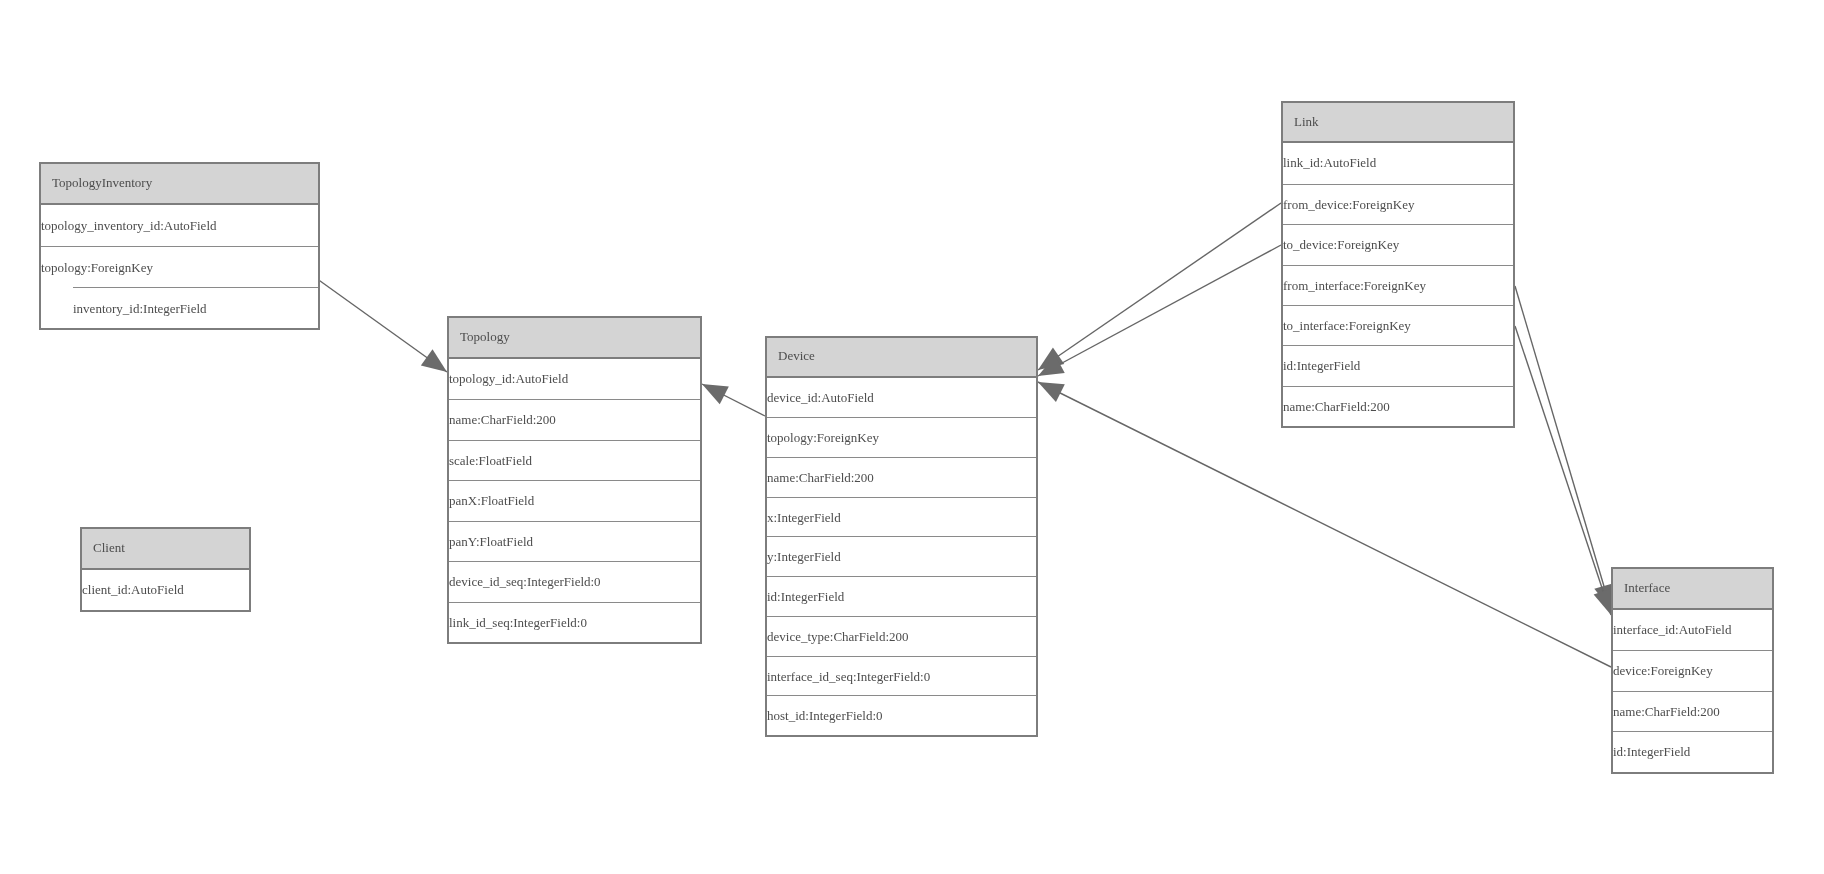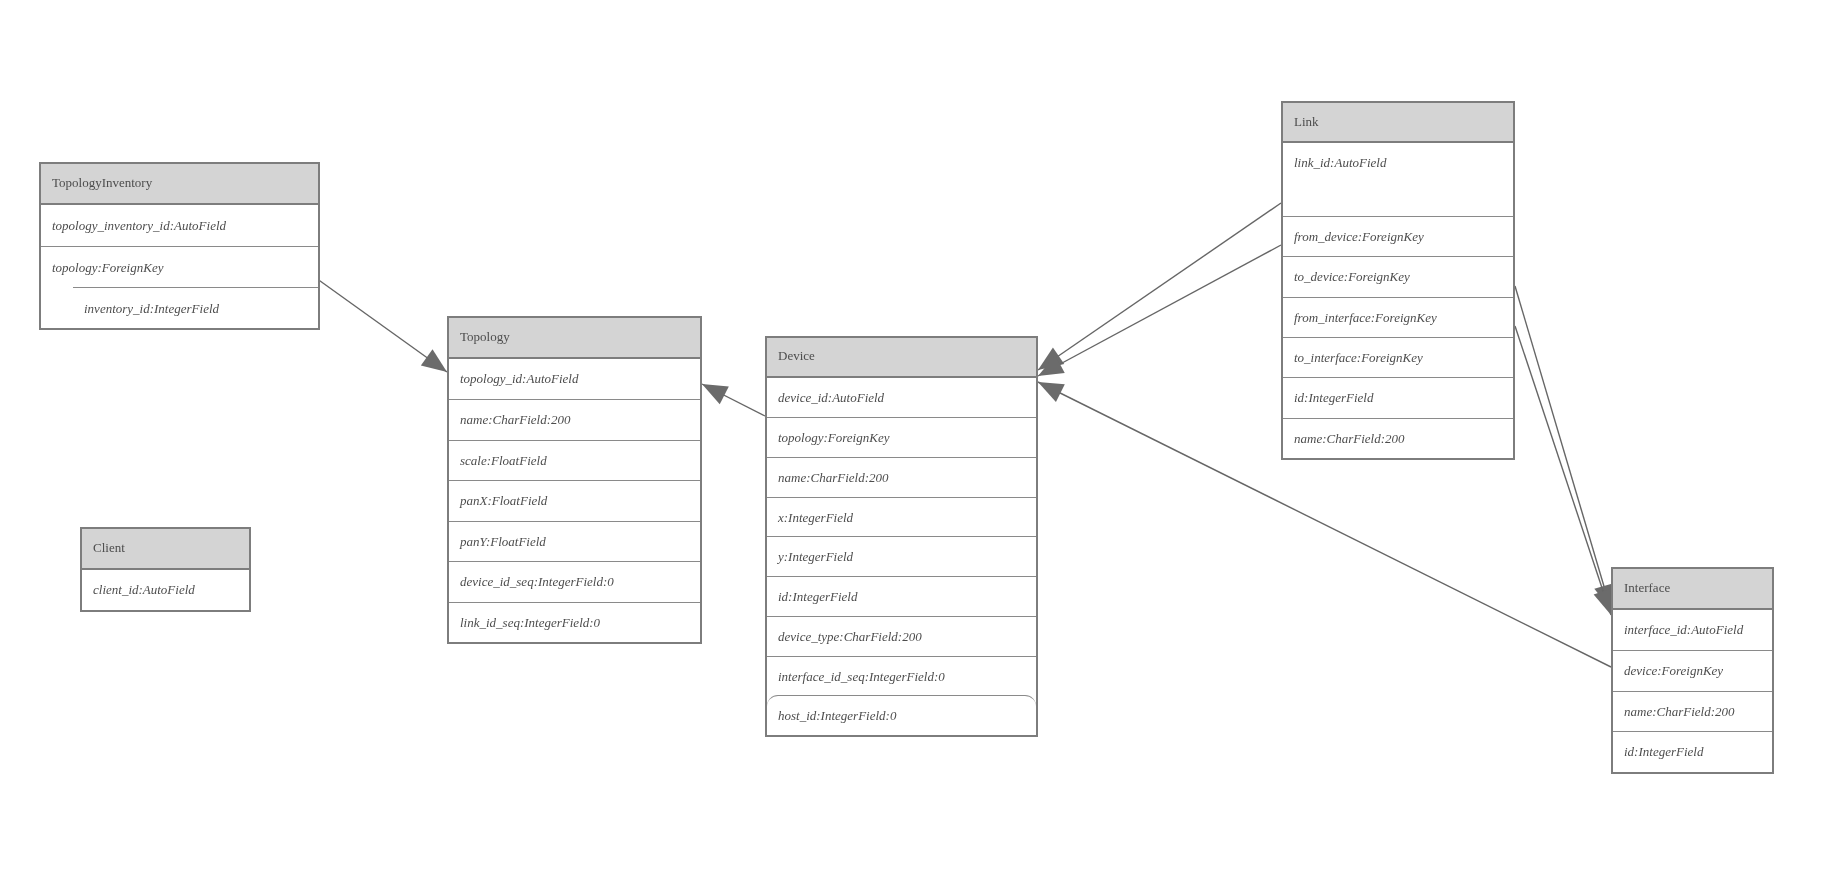--- a/index.html
+++ b/index.html
@@ -38,24 +38,22 @@
     box-sizing: border-box;
     background: #d4d4d4;
     border-bottom: 2px solid #7d7d7d;
     padding-left: 11px;
     white-space: nowrap;
     overflow: hidden;
   }
   .entity-row {
     box-sizing: border-box;
     background: #ffffff;
-    padding-left: 11px;
     white-space: nowrap;
     overflow: hidden;
-    font-style: italic;
   }
   .entity-row + .entity-row {
     border-top: 1.5px solid #8a8a8a;
   }
 </style>
 </head>
 <body>
 
 <div class="canvas">
   <svg id="connections" xmlns="http://www.w3.org/2000/svg" width="1824" height="874" viewBox="0 0 1824 874">
@@ -98,26 +96,26 @@
       <div class="entity" style="left: 765px; top: 316px; width: 273px; margin-top: 20px;">
         <div class="entity-header" style="height: 39.7px; line-height: 36.7px;">Device</div>
         <div class="entity-row" style="height: 39.7px; line-height: 39.7px;">device_id:AutoField</div>
         <div class="entity-row" style="height: 39.7px; line-height: 39.7px;">topology:ForeignKey</div>
         <div class="entity-row" style="height: 39.7px; line-height: 39.7px;">name:CharField:200</div>
         <div class="entity-row" style="height: 39.7px; line-height: 39.7px;">x:IntegerField</div>
         <div class="entity-row" style="height: 39.7px; line-height: 39.7px;">y:IntegerField</div>
         <div class="entity-row" style="height: 39.7px; line-height: 39.7px;">id:IntegerField</div>
         <div class="entity-row" style="height: 39.7px; line-height: 39.7px;">device_type:CharField:200</div>
         <div class="entity-row" style="height: 39.7px; line-height: 39.7px;">interface_id_seq:IntegerField:0</div>
-        <div class="entity-row" style="height: 39.7px; line-height: 39.7px; border-radius: 11px;">host_id:IntegerField:0</div>
+        <div class="entity-row" style="height: 39.7px; line-height: 39.7px;">host_id:IntegerField:0</div>
       </div>
       <div class="entity" style="left: 1281px; top: 101px; width: 234px;">
         <div class="entity-header" style="height: 40.4px; line-height: 37.4px;">Link</div>
         <div class="entity-row" style="height: 40.4px; line-height: 40.4px;">link_id:AutoField</div>
-        <div class="entity-row" style="height: 40.4px; line-height: 40.4px; margin-top: 32px;">from_device:ForeignKey</div>
+        <div class="entity-row" style="height: 40.4px; line-height: 40.4px;">from_device:ForeignKey</div>
         <div class="entity-row" style="height: 40.4px; line-height: 40.4px;">to_device:ForeignKey</div>
         <div class="entity-row" style="height: 40.4px; line-height: 40.4px;">from_interface:ForeignKey</div>
         <div class="entity-row" style="height: 40.4px; line-height: 40.4px;">to_interface:ForeignKey</div>
         <div class="entity-row" style="height: 40.4px; line-height: 40.4px;">id:IntegerField</div>
         <div class="entity-row" style="height: 40.4px; line-height: 40.4px;">name:CharField:200</div>
       </div>
       <div class="entity" style="left: 1611px; top: 567px; width: 163px;">
         <div class="entity-header" style="height: 40.6px; line-height: 37.6px;">Interface</div>
         <div class="entity-row" style="height: 40.6px; line-height: 40.6px;">interface_id:AutoField</div>
         <div class="entity-row" style="height: 40.6px; line-height: 40.6px;">device:ForeignKey</div>

